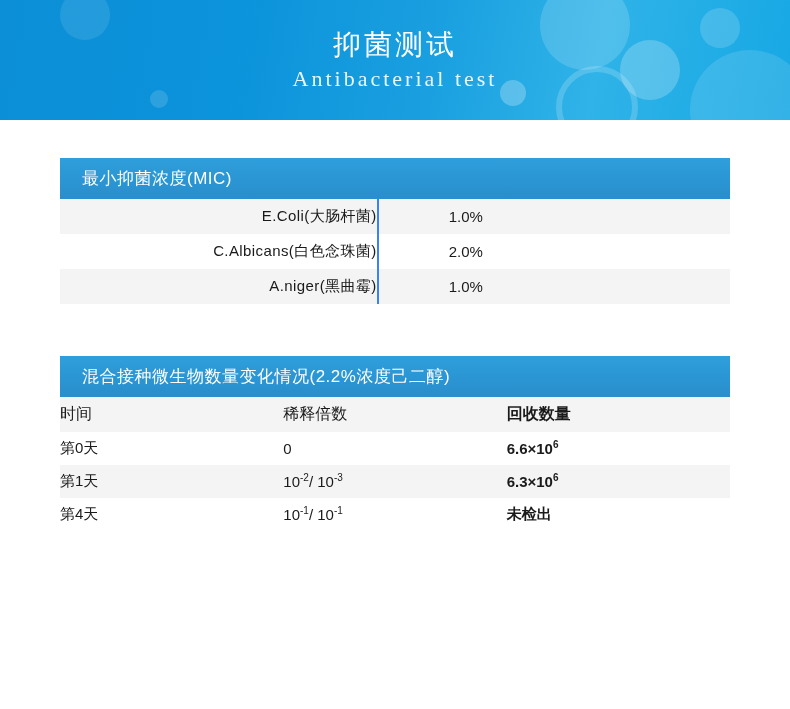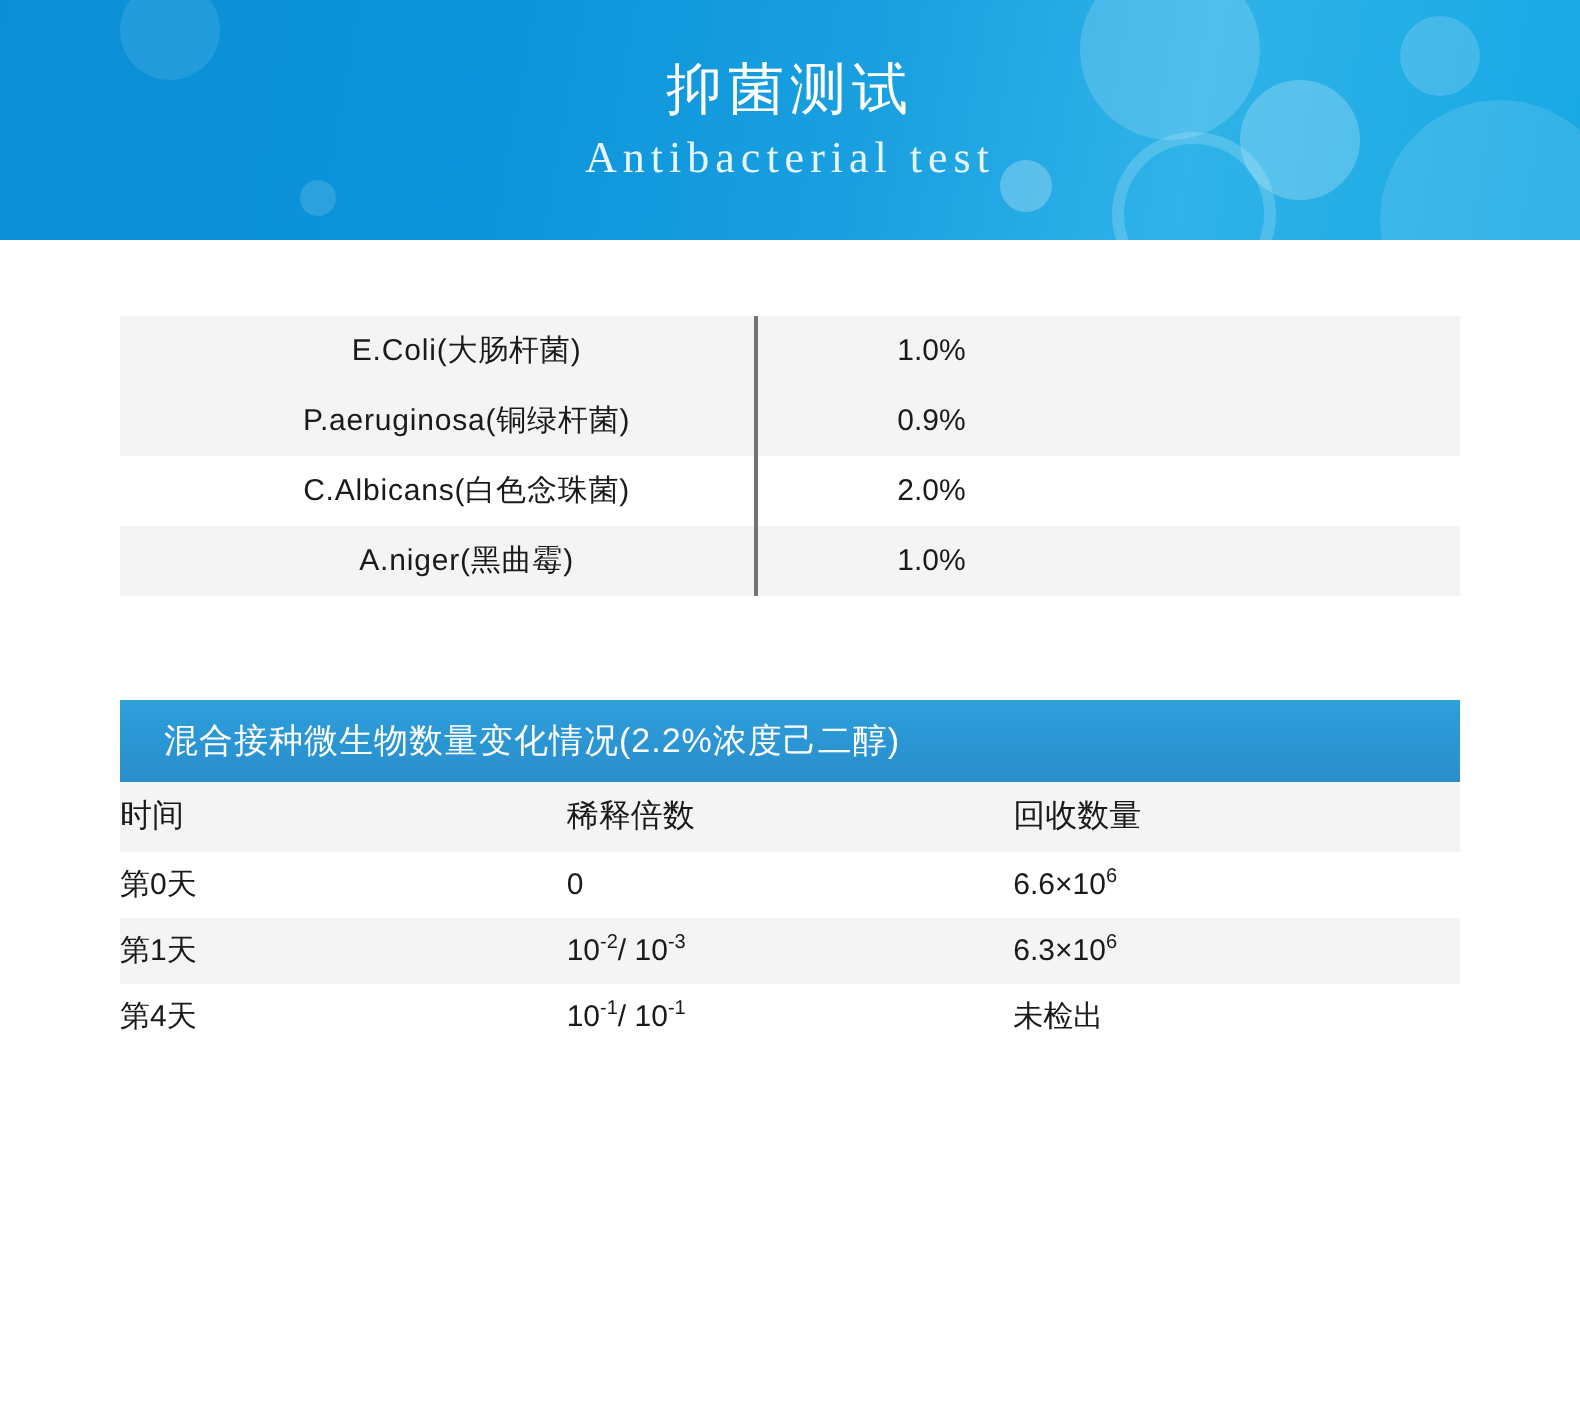--- a/index.html
+++ b/index.html
@@ -87,38 +87,38 @@
     padding: 8px 0;
     border: 0;
   }
   tr.odd td { background: #f4f4f4; }
   tr.even td { background: #ffffff; }
 
   
   .mic td.name {
     width: 50%;
     padding-left: 30px;
-    border-right: 2px solid #737373;
-    text-align: center;
+    border-right: 2px solid #3b82f6;
+    text-align: right;
     letter-spacing: 0.4px;
   }
   .mic td.val {
     width: 50%;
     padding-left: 70px;
     text-align: left;
   }
 
   
   .counts td {
     text-align: left;
     padding: 7px 0;
   }
   .counts td.c1 { width: 33.33%; }
   .counts td.c2 { width: 33.33%; }
-  .counts td.c3 { width: 33.33%; }
+  .counts td.c3 { width: 33.33%; font-weight: bold; }
   .counts tr.head td {
     background: #f4f4f4;
     font-size: 16px;
   }
   sup {
     font-size: 10px;
     vertical-align: super;
     line-height: 0;
   }
   .mono { letter-spacing: 0.3px; }
@@ -137,29 +137,26 @@
   <div class="bokeh" style="width:18px;height:18px;left:150px;top:90px;background:rgba(255,255,255,0.14);"></div>
 
   <div class="banner-inner">
     <div class="banner-title">抑菌测试</div>
     <div class="banner-subtitle">Antibacterial test</div>
   </div>
 </div>
 
 <div class="content">
   <div class="table-block block-1">
+    <div class="table-header">最小抑菌浓度(MIC)</div>
     <table class="mic">
       <tbody>
         <tr class="odd">
           <td class="name">E.Coli(大肠杆菌)</td>
           <td class="val">1.0%</td>
-        </tr>
-        <tr class="odd">
-          <td class="name">P.aeruginosa(铜绿杆菌)</td>
-          <td class="val">0.9%</td>
         </tr>
         <tr class="even">
           <td class="name">C.Albicans(白色念珠菌)</td>
           <td class="val">2.0%</td>
         </tr>
         <tr class="odd">
           <td class="name">A.niger(黑曲霉)</td>
           <td class="val">1.0%</td>
         </tr>
       </tbody>

